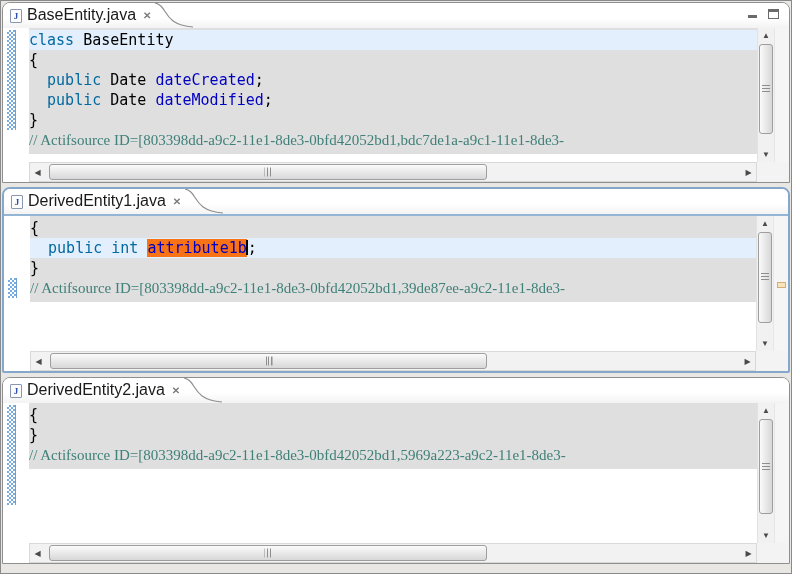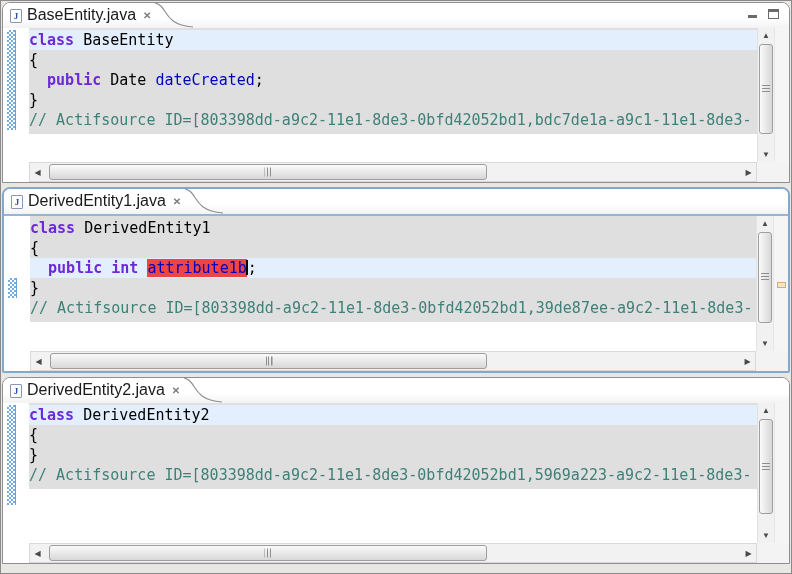--- a/index.html
+++ b/index.html
@@ -62,24 +62,24 @@
     background:conic-gradient(#76ACE0 25%, #FFFFFF 0 50%, #76ACE0 0 75%, #FFFFFF 0) 0 0/4px 4px;
     border-right:1px solid #6FA0D0;
   }
   .code { flex:1 1 auto; overflow:hidden; background:#FFFFFF; }
   .code-fill { background:#DFDFDF; padding:2px 0 4px 0; }
   .cl {
     height:20px; line-height:20px; white-space:pre;
     font-family:"DejaVu Sans Mono", monospace; font-size:15px; color:#000;
   }
   .cl.cur { background:#E3EFFC; }
-  .tok.k { color:#6d28d9; font-weight:bold; }
+  .tok.k { color:#0369a1; font-weight:normal; }
   .tok.f { color:#0000C0; }
-  .tok.c { color:#3F8078; }
-  .tok.edit { background:#ef4444; }
+  .tok.c { color:#3F8078;font-family:Liberation Serif, serif; }
+  .tok.edit { background:#f97316; }
   .caret { display:inline-block; width:2px; height:15px; background:#000; vertical-align:-2px; margin-left:-1px; }
 
   
   .vscroll { flex:0 0 17px; display:flex; flex-direction:column; background:#F1F1F1; border-left:1px solid #E2E2E2; }
   .varr { flex:0 0 15px; display:flex; align-items:center; justify-content:center; font-size:8px; color:#4A4A4A; }
   .vtrack { flex:1 1 auto; padding:1px 1px; }
   .vthumb {
     height:88%; position:relative;
     background:linear-gradient(90deg,#FAFAFA,#D7D7D7);
     border:1px solid #9E9E9E; border-radius:3px;
@@ -138,20 +138,21 @@
     </div>
     <div class="body">
       <div class="gutter">
         <div class="checker" style="top: 2px; height: 100px;"></div>
       </div>
       <div class="code">
         <div class="code-fill">
               <div class="cl cur"><span class="tok k">class</span><span class="tok p"> BaseEntity</span></div>
               <div class="cl"><span class="tok p">{</span></div>
               <div class="cl"><span class="tok p">  </span><span class="tok k">public</span><span class="tok p"> Date </span><span class="tok f">dateCreated</span><span class="tok p">;</span></div>
+              <div class="cl"><span class="tok p">  </span><span class="tok k">public</span><span class="tok p"> Date </span><span class="tok f">dateModified</span><span class="tok p">;</span></div>
               <div class="cl"><span class="tok p">}</span></div>
               <div class="cl"><span class="tok c">// Actifsource ID=[803398dd-a9c2-11e1-8de3-0bfd42052bd1,bdc7de1a-a9c1-11e1-8de3-</span></div>
             </div>
       </div>
       <div class="vscroll">
         <span class="varr v-up">▲</span>
         <div class="vtrack">
           <div class="vthumb">
                 <span class="vgrip"></span>
               </div>
@@ -190,21 +191,20 @@
         </svg>
       </div>
 
     </div>
     <div class="body">
       <div class="gutter">
         <div class="checker" style="top: 62px; height: 20px;"></div>
       </div>
       <div class="code">
         <div class="code-fill">
-              <div class="cl"><span class="tok k">class</span><span class="tok p"> DerivedEntity1</span></div>
               <div class="cl"><span class="tok p">{</span></div>
               <div class="cl cur"><span class="tok p">  </span><span class="tok k">public</span><span class="tok p"> </span><span class="tok k">int</span><span class="tok p"> </span><span class="tok f edit">attribute1b</span><span class="caret"></span><span class="tok p">;</span></div>
               <div class="cl"><span class="tok p">}</span></div>
               <div class="cl"><span class="tok c">// Actifsource ID=[803398dd-a9c2-11e1-8de3-0bfd42052bd1,39de87ee-a9c2-11e1-8de3-</span></div>
             </div>
       </div>
       <div class="vscroll">
         <span class="varr v-up">▲</span>
         <div class="vtrack">
           <div class="vthumb">
@@ -245,21 +245,20 @@
         </svg>
       </div>
 
     </div>
     <div class="body">
       <div class="gutter">
         <div class="checker" style="top: 2px; height: 100px;"></div>
       </div>
       <div class="code">
         <div class="code-fill">
-              <div class="cl cur"><span class="tok k">class</span><span class="tok p"> DerivedEntity2</span></div>
               <div class="cl"><span class="tok p">{</span></div>
               <div class="cl"><span class="tok p">}</span></div>
               <div class="cl"><span class="tok c">// Actifsource ID=[803398dd-a9c2-11e1-8de3-0bfd42052bd1,5969a223-a9c2-11e1-8de3-</span></div>
             </div>
       </div>
       <div class="vscroll">
         <span class="varr v-up">▲</span>
         <div class="vtrack">
           <div class="vthumb">
                 <span class="vgrip"></span>

